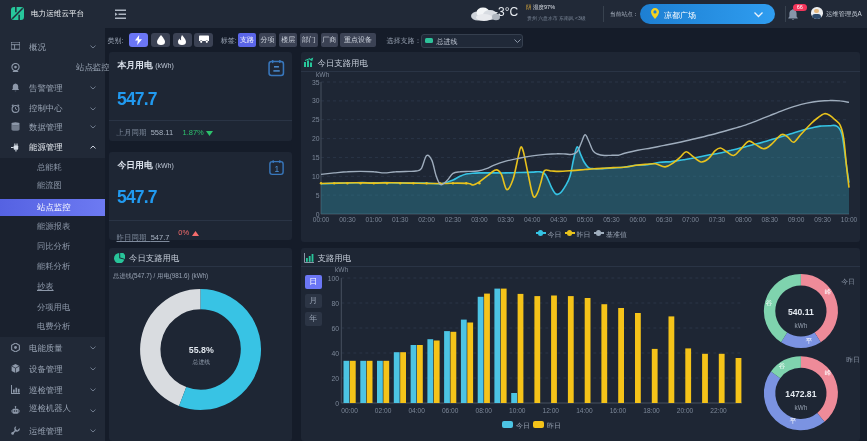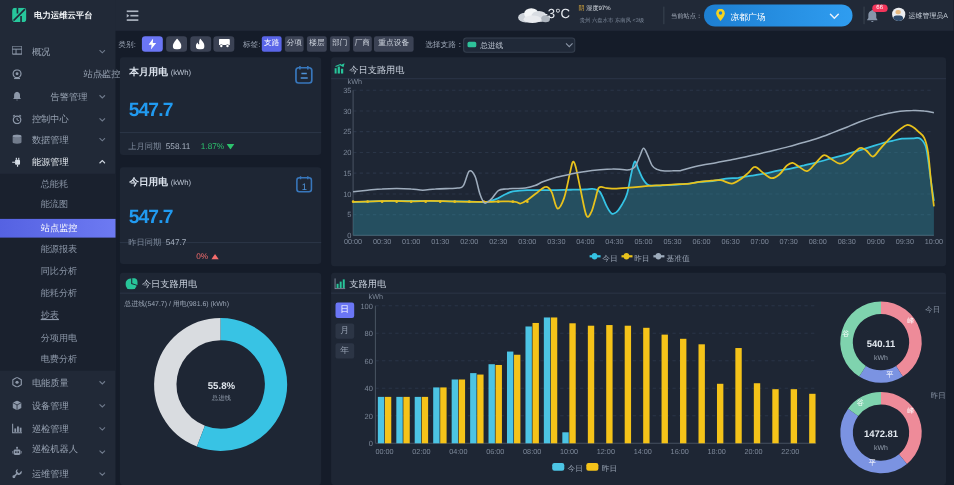--- a/index.html
+++ b/index.html
@@ -56,21 +56,21 @@
   <div class="abs" style="left:826px;top:10px;font-size:6.3px;color:#cdd5df;">运维管理员A</div>
 
   <div class="abs" style="left:0;top:0;width:105px;height:441px;background:#212937;"></div>
   <div class="abs" style="left:0;top:158px;width:105px;height:179px;background:#1a212e;"></div>
   <svg class="abs" style="left:11px;top:7px;" width="13" height="13" viewBox="0 0 15 15">
     <rect x="0" y="0" width="15" height="15" rx="3.5" fill="#27c79c"></rect>
     <path d="M13.5 1.5 L1.5 13.5" stroke="#212937" stroke-width="1.7"></path>
     <path d="M5.6 0 L5.6 6.2" stroke="#212937" stroke-width="1.7"></path>
     <path d="M9.4 15 L9.4 8.8" stroke="#212937" stroke-width="1.7"></path>
   </svg>
-  <div class="abs" style="left:31px;top:8.8px;font-size:7.6px;font-weight:bold;color:#f2f5f8;">电力运维云平台</div>
+  <div class="abs" style="left:31px;top:8.8px;font-size:7.6px;font-weight:normal;color:#f2f5f8;">电力运维云平台</div>
   <div id="menu">
       <svg class="abs" style="left:10.5px;top:42.3px;" width="9" height="9" viewBox="0 0 10 10">
         <rect x="0" y="0" width="10" height="8" rx="1" stroke="#8d98a9" fill="none" stroke-width="1.2"></rect>
         <path d="M0 3 L10 3 M4 3 L4 8" stroke="#8d98a9" stroke-width="1"></path>
       </svg>
 <div class="abs" style="left:29px;top:41.5px;font-size:8.4px;color:#98a3b3;">概况</div>
 <svg class="abs" style="left:90px;top:45.0px;" width="6" height="4" viewBox="0 0 6 4">
         <path d="M0.5 0.6 L3 3 L5.5 0.6" stroke="#6f7a8c" stroke-width="1" fill="none"></path>
       </svg>
 <svg class="abs" style="left:10.5px;top:62.8px;" width="9" height="9" viewBox="0 0 10 10">
@@ -79,21 +79,21 @@
         <path d="M2 9.5 L8 9.5" stroke="#8d98a9" stroke-width="1.2"></path>
       </svg>
 <div class="abs" style="left:29px;top:62.0px;font-size:8.4px;color:#98a3b3;margin-left:47px;">站点监控</div>
 <svg class="abs" style="left:90px;top:65.5px;" width="6" height="4" viewBox="0 0 6 4">
         <path d="M0.5 0.6 L3 3 L5.5 0.6" stroke="#6f7a8c" stroke-width="1" fill="none"></path>
       </svg>
 <svg class="abs" style="left:10.5px;top:83.3px;" width="9" height="9" viewBox="0 0 10 10">
         <path d="M5 0.5 C7 0.8 8 2.2 8 4 L8 6.5 L9 7.8 L1 7.8 L2 6.5 L2 4 C2 2.2 3 0.8 5 0.5 Z" fill="#8d98a9"></path>
         <path d="M4 8.6 A1.1 1.1 0 0 0 6 8.6 Z" fill="#8d98a9"></path>
       </svg>
-<div class="abs" style="left:29px;top:82.5px;font-size:8.4px;color:#98a3b3;margin-left:17px;">告警管理</div>
+<div class="abs" style="left:29px;top:82.5px;font-size:8.4px;color:#98a3b3;">告警管理</div>
 <svg class="abs" style="left:90px;top:86.0px;" width="6" height="4" viewBox="0 0 6 4">
         <path d="M0.5 0.6 L3 3 L5.5 0.6" stroke="#6f7a8c" stroke-width="1" fill="none"></path>
       </svg>
 <svg class="abs" style="left:10.5px;top:103.8px;" width="9" height="9" viewBox="0 0 10 10">
         <circle cx="5" cy="5.5" r="3.8" stroke="#8d98a9" fill="none" stroke-width="1.2"></circle>
         <path d="M5 3.5 L5 5.5 L6.8 6.3" stroke="#8d98a9" stroke-width="1" fill="none"></path>
         <path d="M1 2 L2.6 0.6 M9 2 L7.4 0.6" stroke="#8d98a9" stroke-width="1.2"></path>
       </svg>
 <div class="abs" style="left:29px;top:103.0px;font-size:8.4px;color:#98a3b3;">控制中心</div>
 <svg class="abs" style="left:90px;top:106.5px;" width="6" height="4" viewBox="0 0 6 4">
@@ -231,21 +231,21 @@
 
   <div class="abs" style="left:117.5px;top:159.8px;font-size:8.8px;font-weight:bold;color:#dde4ee;">今日用电 <span style="font-size:7px;font-weight:normal;color:#bac3d1;">(kWh)</span></div>
   <svg class="abs" style="left:268px;top:159px;" width="17" height="17.5" viewBox="0 0 18 18">
     <rect x="2" y="2.5" width="14" height="13.5" rx="2.4" stroke="#3877bc" stroke-width="1.5" fill="none"></rect>
     <line x1="5.5" y1="1" x2="5.5" y2="4" stroke="#3877bc" stroke-width="1.4"></line>
     <line x1="12.5" y1="1" x2="12.5" y2="4" stroke="#3877bc" stroke-width="1.4"></line>
     <text x="9.3" y="13.8" text-anchor="middle" font-size="9" fill="#4e92d8" font-family="Liberation Sans">1</text>
   </svg>
   <div class="abs" style="left:117px;top:187px;font-size:17.5px;font-weight:bold;letter-spacing:-0.8px;color:#219af0;">547.7</div>
   <div class="abs" style="left:109px;top:219.9px;width:182.5px;height:1px;background:#2a3445;"></div>
-  <div class="abs" style="left:116.5px;top:216px;font-size:7.5px;color:#7e8a9c;">昨日同期&nbsp; <span style="color:#a8b2c1;">547.7</span></div>
+  <div class="abs" style="left:116.5px;top:233px;font-size:7.5px;color:#7e8a9c;text-decoration:underline;">昨日同期&nbsp; <span style="color:#a8b2c1;">547.7</span></div>
   <div class="abs" style="left:178.3px;top:228.3px;font-size:7.5px;color:#f56c6c;">0%</div>
   <svg class="abs" style="left:191.5px;top:230.5px;" width="7" height="5" viewBox="0 0 7 5">
       <path d="M0 5 L7 5 L3.5 0 Z" fill="#f56c6c"></path>
     </svg>
 
   <svg class="abs" style="left:114px;top:252.5px;" width="10.5" height="10.5" viewBox="0 0 11 11">
     <circle cx="5.5" cy="5.5" r="5.5" fill="#28c59a"></circle>
     <path d="M5.5 5.5 L5.5 -0.5 A6 6 0 0 1 11.2 7.2 Z" fill="#1e2634"></path>
     <path d="M6.5 4.6 L6.5 -1 A6 6 0 0 1 12 6.5 Z" fill="#28c59a"></path>
   </svg>

